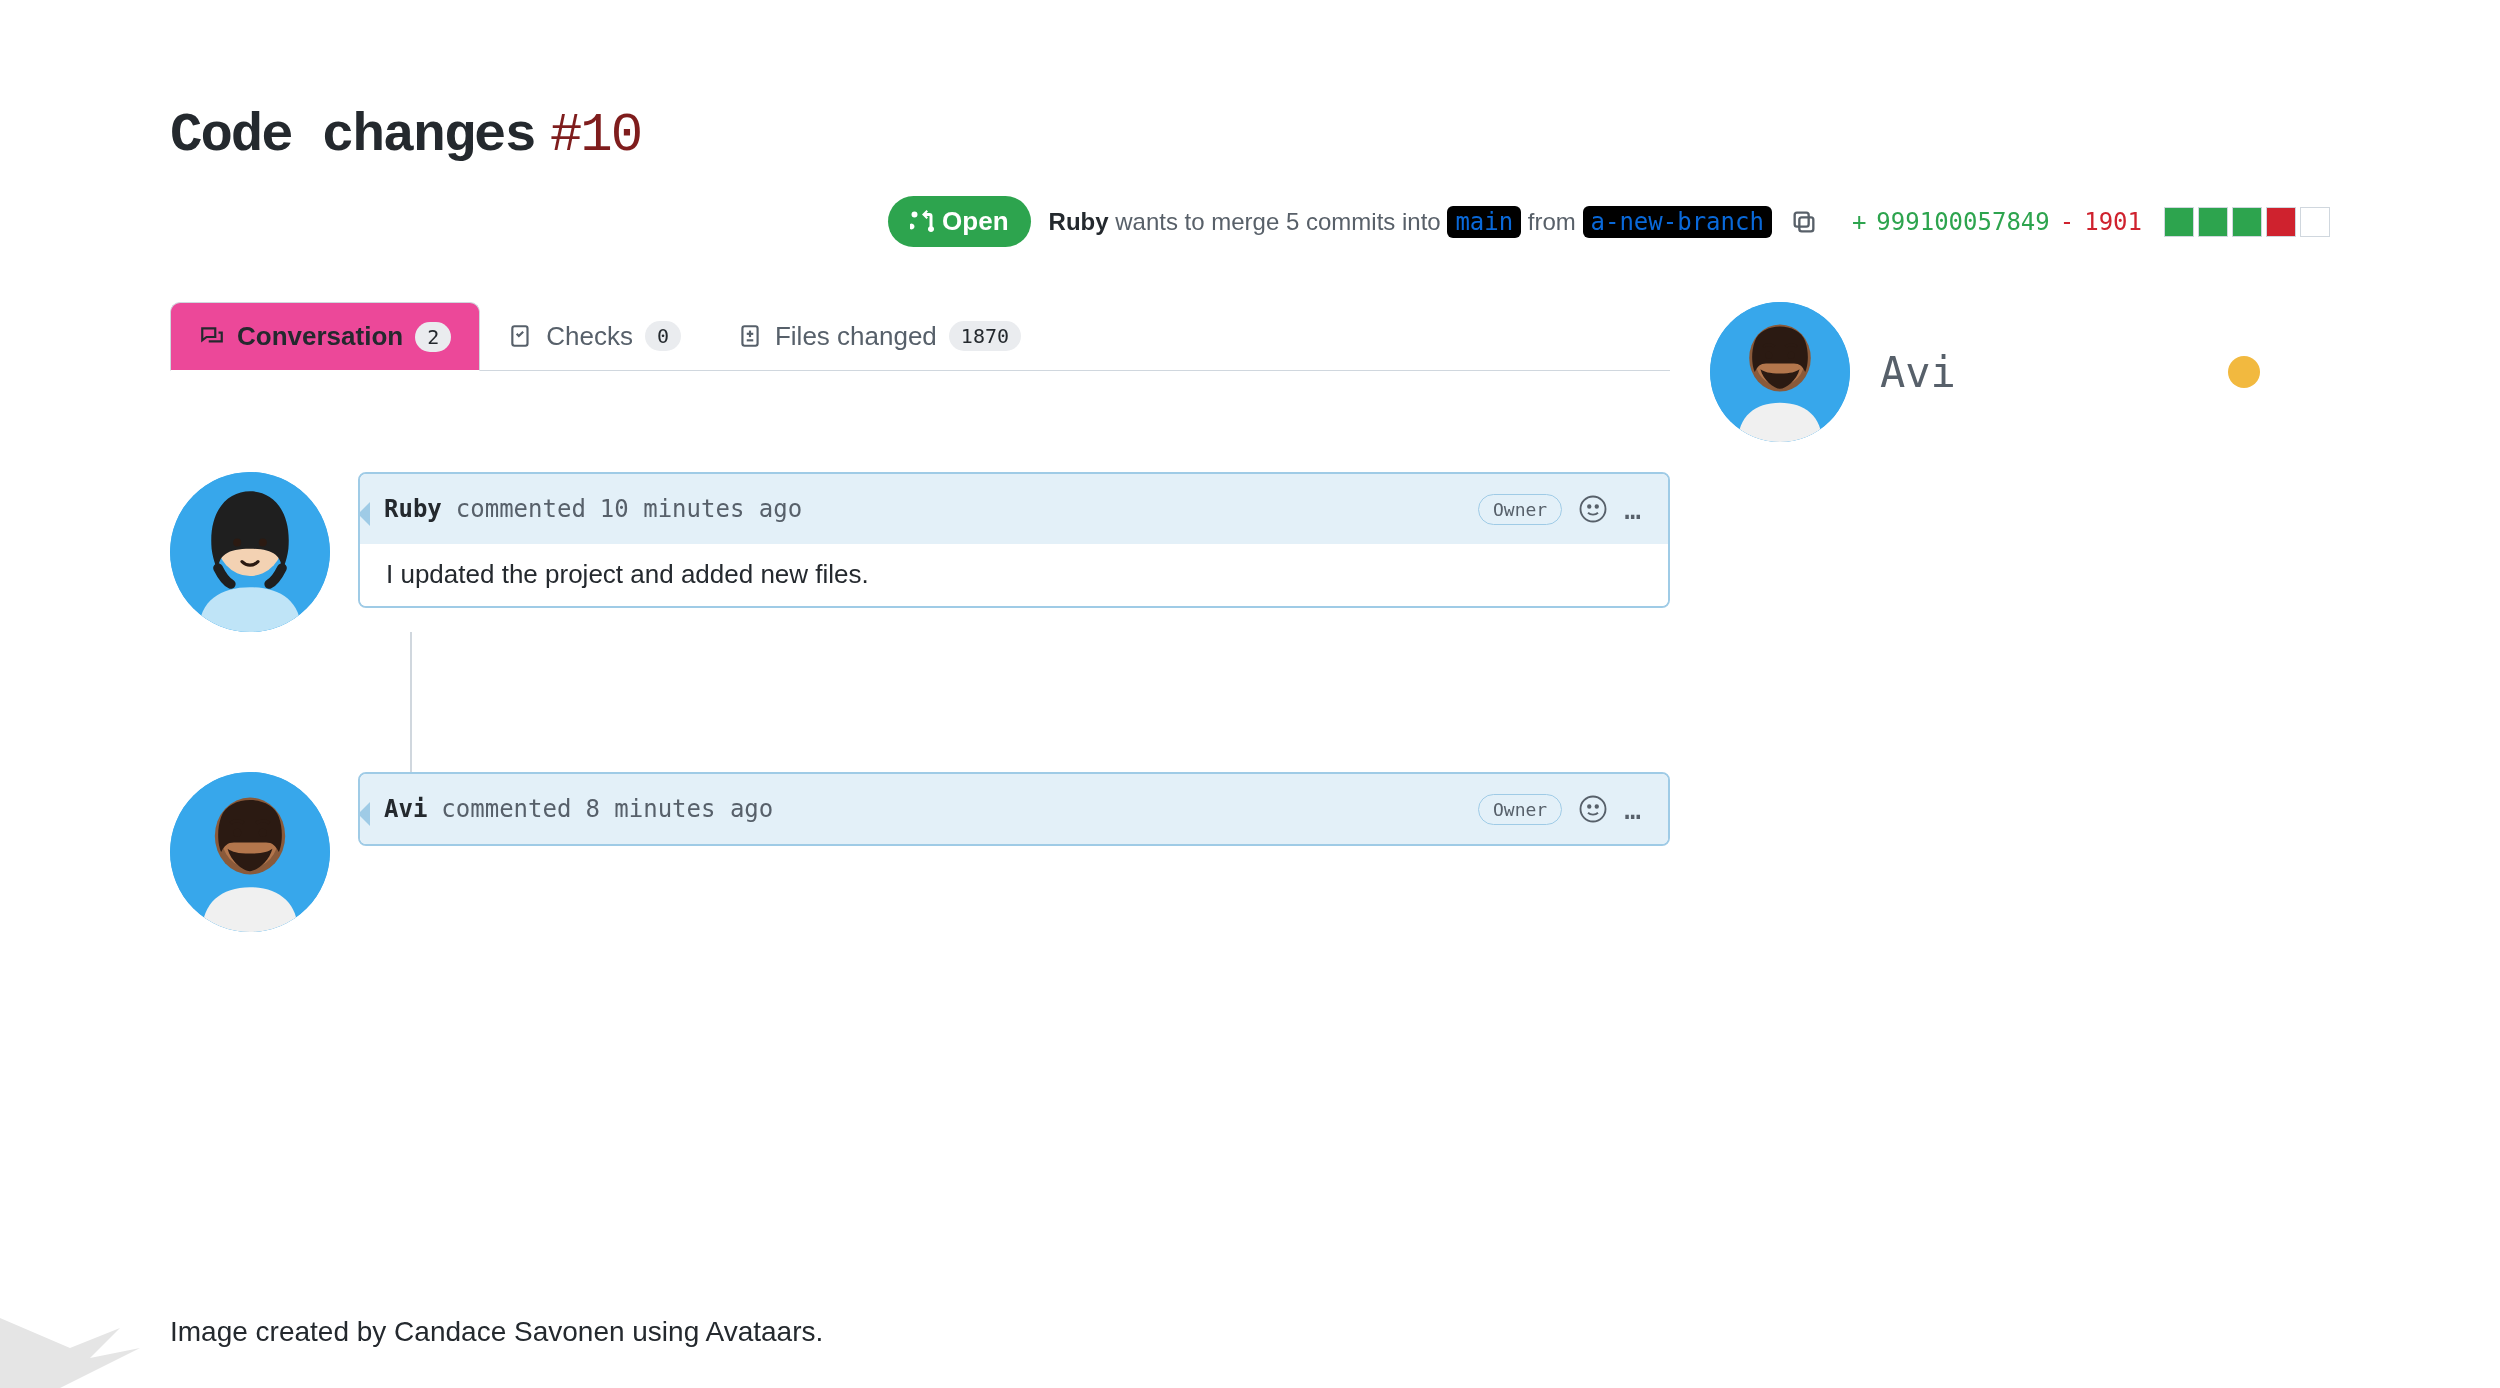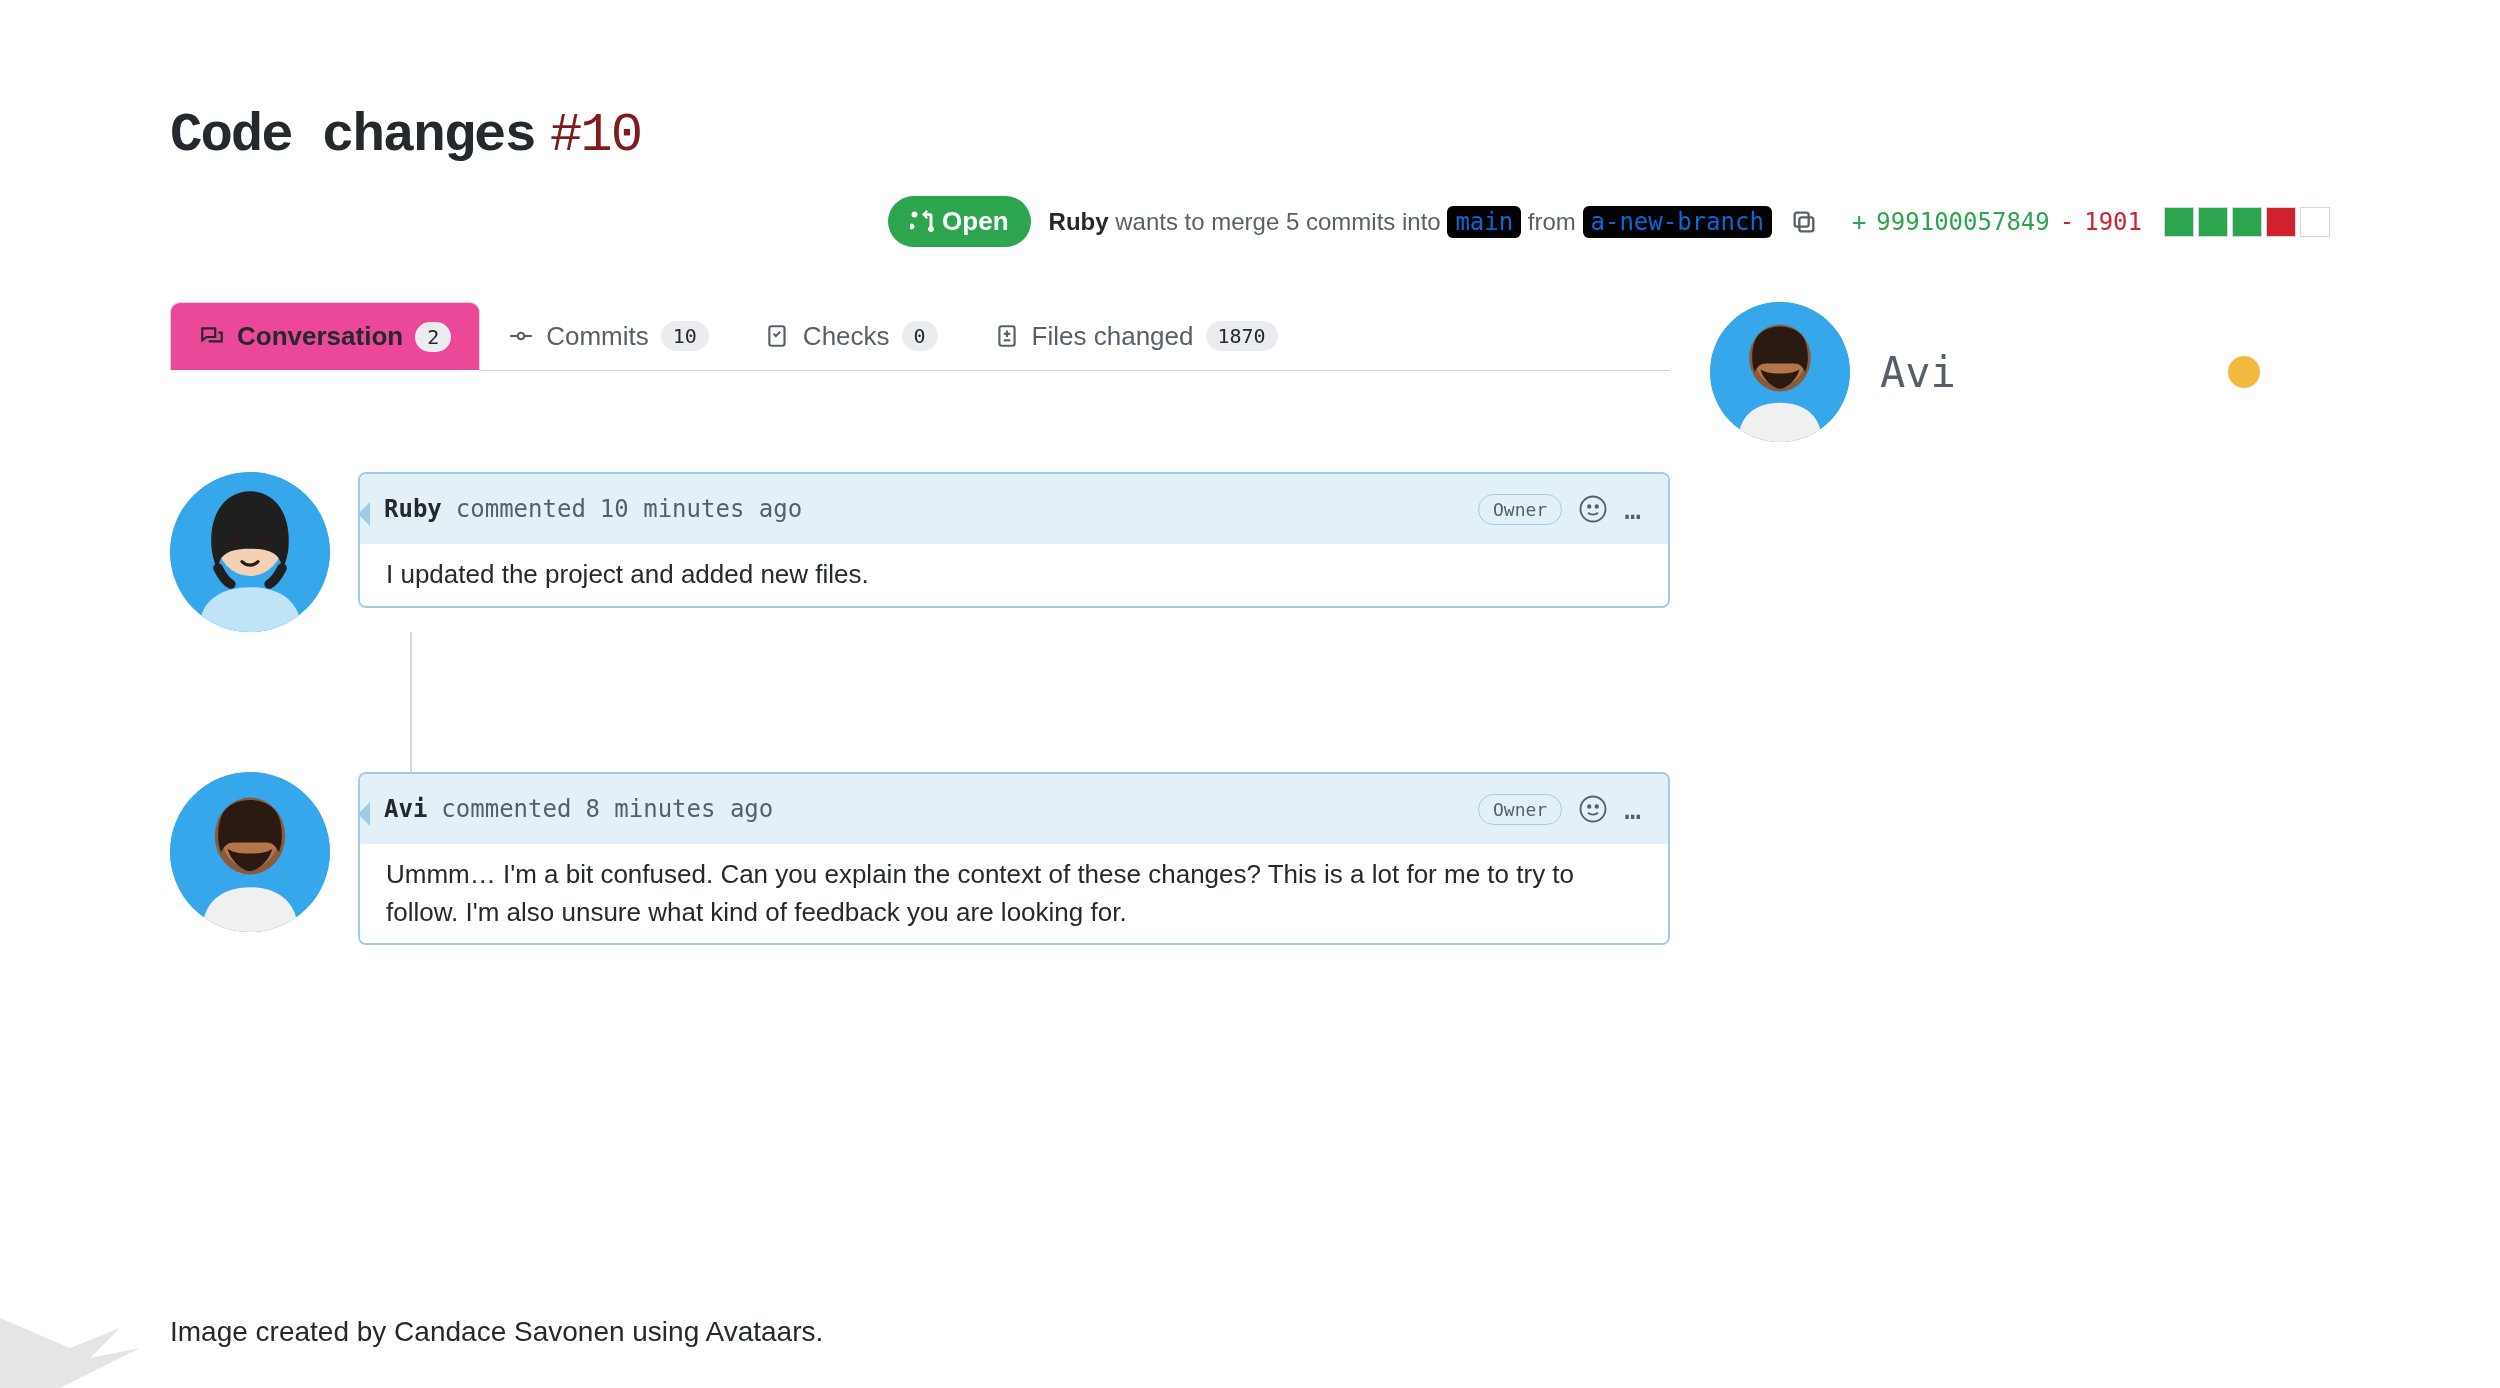--- a/index.html
+++ b/index.html
@@ -130,29 +130,20 @@
 </div>
 
 <div class="tabs-row">
   <div class="tabnav" style="flex:0 0 1500px;">
     <div class="tab selected">
       <svg viewBox="0 0 24 24">
           <path d="M3 4h12v8H7l-4 3V4zm6 12h12v-8h-3"></path>
         </svg>
       <span class="tab-label">Conversation</span>
       <span class="counter">2</span>
-    </div>
-    <div class="tab">
-      <svg viewBox="0 0 24 24">
-          <circle cx="12" cy="12" r="3"></circle>
-          <line x1="2" y1="12" x2="9" y2="12"></line>
-          <line x1="15" y1="12" x2="22" y2="12"></line>
-        </svg>
-      <span class="tab-label">Commits</span>
-      <span class="counter">10</span>
     </div>
     <div class="tab">
       <svg viewBox="0 0 24 24">
           <rect x="4" y="3" width="14" height="18" rx="2"></rect>
           <path d="M8 10l2 2 4-4"></path>
         </svg>
       <span class="tab-label">Checks</span>
       <span class="counter">0</span>
     </div>
     <div class="tab">
@@ -254,21 +245,20 @@
           <span class="emoji-btn">
               <svg viewBox="0 0 24 24">
                 <circle cx="12" cy="12" r="10"></circle>
                 <circle cx="9" cy="10" r="1" fill="#57606a"></circle>
                 <circle cx="15" cy="10" r="1" fill="#57606a"></circle>
                 <path d="M8 15c2 2 6 2 8 0"></path>
               </svg>
             </span>
           <span class="kebab">…</span>
         </div>
-        <div class="comment-body">Ummm… I'm a bit confused. Can you explain the context of these changes? This is a lot for me to try to follow.  I'm also unsure what kind of feedback you are looking for.</div>
       </div>
     </div>
 
   </div>
 </div>
 
 <div class="credit">Image created by Candace Savonen using Avataars.</div>
 <div class="corner-leaf">
   <svg viewBox="0 0 140 100">
       <path d="M0 100V30L70 60 120 40 90 70 140 60 60 100z"></path>

